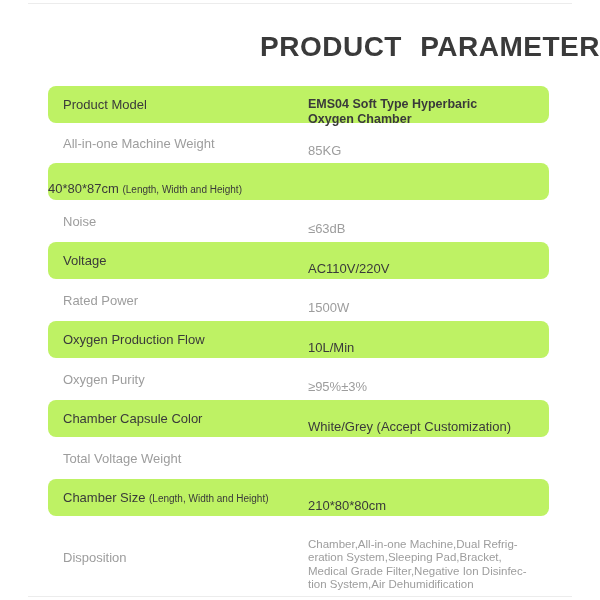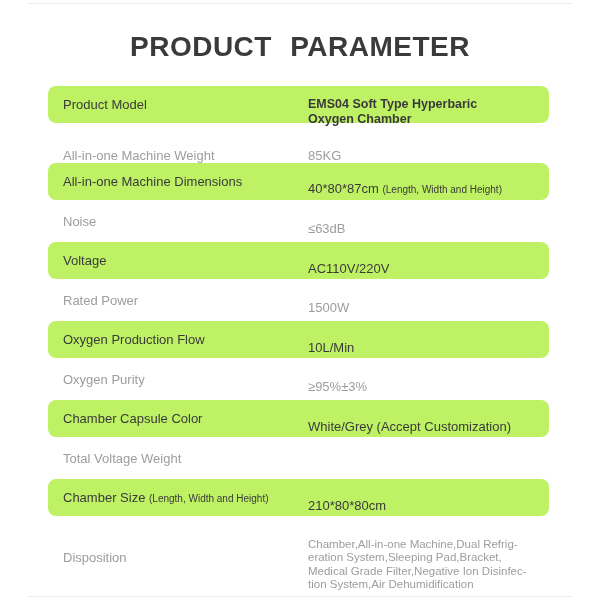--- a/index.html
+++ b/index.html
@@ -12,38 +12,38 @@
   }
   .divider {
     position: absolute; left: 28px; width: 544px; height: 1px;
     background: #ececec;
   }
   .divider.top { top: 3px; }
   .divider.bottom { top: 596px; }
   .title {
     position: absolute; top: 32px; left: 0; right: 0;
     margin: 0;
-    text-align: center;
+    text-align: right;
     font-size: 28px; line-height: 30px;
     font-weight: bold;
     color: #3a3a3a;
     letter-spacing: 0.5px;
     word-spacing: 10px;
   }
   .table {
     position: absolute; top: 86px; left: 48px; width: 501px;
   }
   .row {
     display: flex; align-items: center;
     height: 42px;
     color: #9d9d9d;
     font-size: 13px;
     box-sizing: border-box;
   }
-  .row:nth-child(2) { height: 40px; align-items: flex-end; }
+  .row:nth-child(2) { height: 40px; }
   .row.hl {
     height: 37px;
     background: #bef264;
     border-radius: 8px;
     color: #3a3a3a;
   }
   .cell-label {
     flex: none;
     width: 245px;
     padding-left: 15px;
@@ -91,23 +91,20 @@
   <div class="row">
     <div class="cell-label">
       <span>All-in-one Machine Weight</span> 
     </div>
     <div class="cell-value">
       <span>85KG</span> 
     </div>
   </div>
 
   <div class="row hl">
-    <div class="cell-label">
-      <span>All-in-one Machine Dimensions</span> 
-    </div>
     <div class="cell-value">
       <span>40*80*87cm</span> <span class="note">(Length, Width and Height)</span>
     </div>
   </div>
 
   <div class="row">
     <div class="cell-label">
       <span>Noise</span> 
     </div>
     <div class="cell-value">

